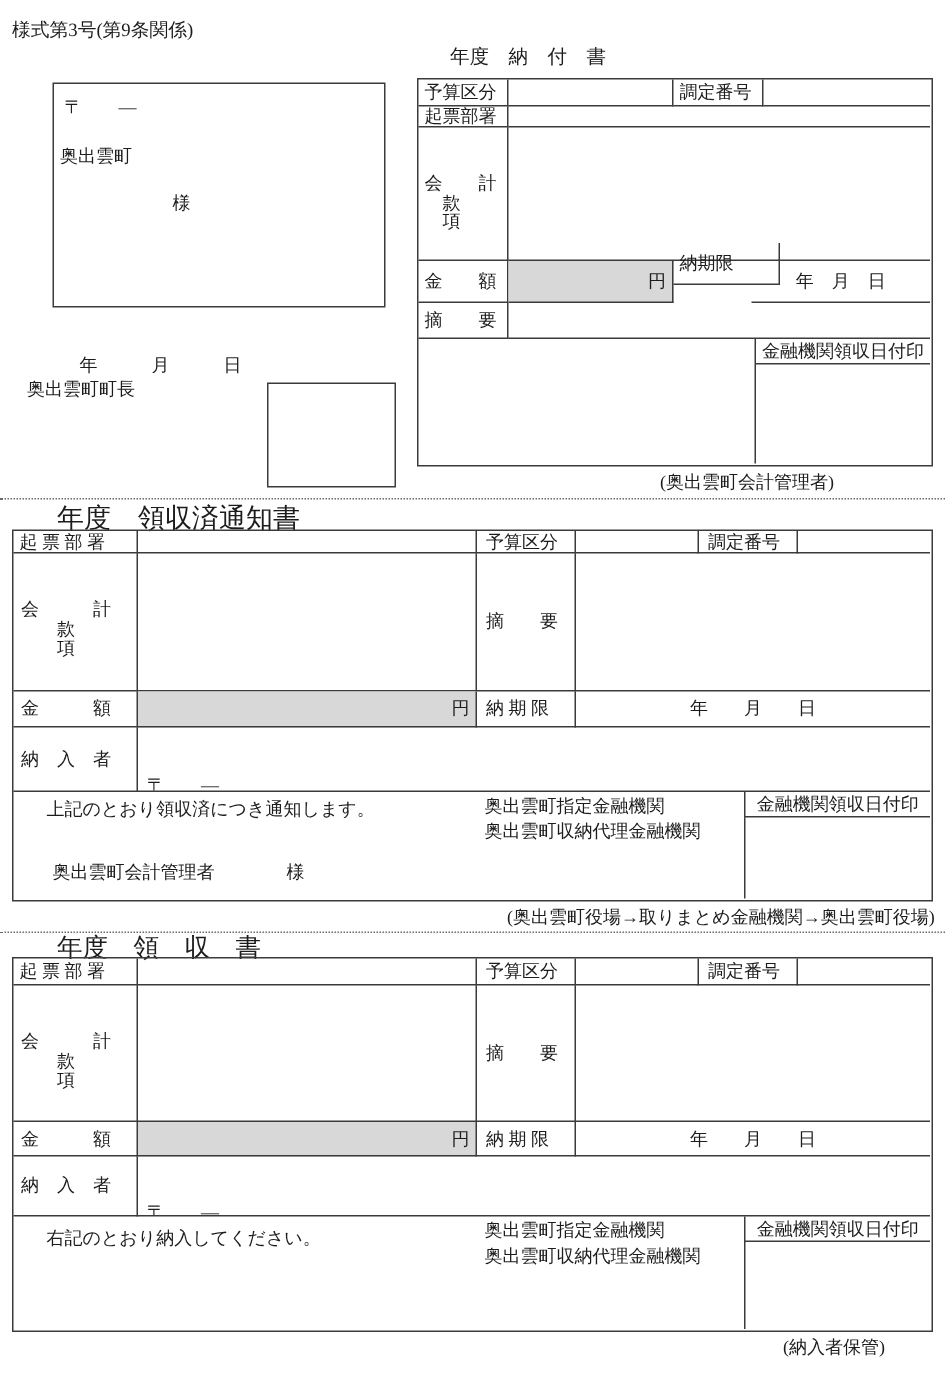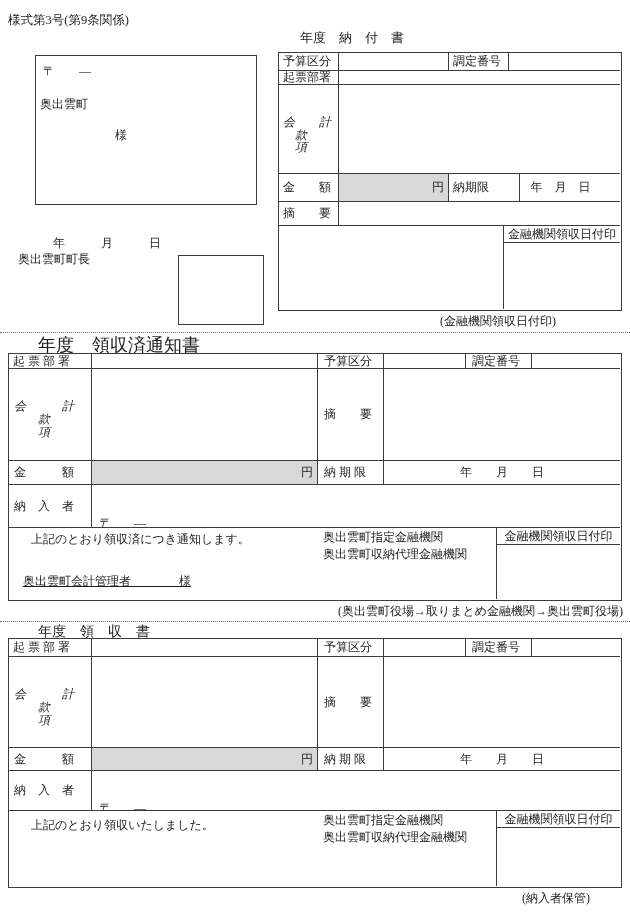--- a/index.html
+++ b/index.html
@@ -7,21 +7,21 @@
         font-family:"Liberation Serif","DejaVu Serif",serif;color:#1c1c1c;}
   .txt{position:absolute;white-space:pre;font-size:12px;line-height:14px;}
   .tbl{position:absolute;box-sizing:border-box;border:1.5px solid #3b3b3b;}
   .cell{position:absolute;box-sizing:border-box;font-size:12px;white-space:pre;
         display:flex;align-items:center;padding:0 4px;overflow:hidden;}
   .br{border-right:1px solid #3b3b3b;}
   .bb{border-bottom:1px solid #3b3b3b;}
   .bl{border-left:1px solid #3b3b3b;}
   .gray{background:#d8d8d8;justify-content:flex-end;}
   .ctr{justify-content:center;}
-  .lines{display:block;padding:1px 4px;font-style:italic;}
+  .lines{display:block;padding:1px 4px;}
   .lines div{white-space:pre;}
   .acct1 div{line-height:12.6px;font-size:12px;}
   .acct2 div{line-height:13px;font-size:12px;}
   .post div{line-height:13px;font-size:12px;}
   .box{position:absolute;box-sizing:border-box;border:1px solid #3b3b3b;}
   .dash{position:absolute;left:0;width:630px;border-top:1px dotted #6a6a6a;height:0;}
   .rt{text-align:left;}
 </style>
 </head>
 <body>
@@ -52,31 +52,31 @@
 
     <div class="cell br bb lines acct1" style="left:0;top:32px;width:60px;height:89px;">
       <div>会　　計</div><div>　款</div><div>　項</div>
       
       
     </div>
     <div class="cell bb" style="left:60px;top:32px;width:281px;height:89px;"></div>
 
     <div class="cell br bb" style="left:0;top:121px;width:60px;height:28px;">金　　額</div>
     <div class="cell br bb gray" style="left:60px;top:121px;width:110px;height:28px;">円</div>
-    <div class="cell br bb" style="left:170px;top:121px;width:71px;height:28px;">納期限</div>
+    <div class="cell br bb" style="left:170px;top:109px;width:71px;height:28px;">納期限</div>
     <div class="cell bb ctr" style="left:222px;top:121px;width:119px;height:28px;">年　月　日</div>
 
     <div class="cell br bb" style="left:0;top:149px;width:60px;height:24px;">摘　　要</div>
     <div class="cell bb" style="left:60px;top:149px;width:281px;height:24px;"></div>
 
     <div class="cell br" style="left:60px;top:173px;width:165px;height:83px;"></div>
     <div class="cell bb ctr" style="left:225px;top:173px;width:116px;height:17px;padding:0 2px;">金融機関領収日付印</div>
     <div class="cell" style="left:225px;top:190px;width:116px;height:66px;"></div>
   </div>
-  <div class="txt" style="left:440px;top:314px;width:182px;">(金融機関領収日付印)</div>
+  <div class="txt" style="left:440px;top:314px;width:182px;">(奥出雲町会計管理者)</div>
 
   <div class="dash" style="top:332px;"></div>
 
   <div class="txt" style="left:38px;top:338px;font-size:18px;">年度　領収済通知書</div>
 
   <div class="tbl" style="left:8px;top:353px;width:614px;height:248px;">
     <div class="cell br bb" style="left:0;top:0;width:83px;height:15px;">起 票 部 署</div>
     <div class="cell br bb" style="left:83px;top:0;width:226px;height:15px;"></div>
     <div class="cell br bb" style="left:309px;top:0;width:66px;height:15px;padding:0 6px;">予算区分</div>
     <div class="cell br bb" style="left:375px;top:0;width:82px;height:15px;"></div>
@@ -96,31 +96,31 @@
     <div class="cell br bb gray" style="left:83px;top:107px;width:226px;height:24px;">円</div>
     <div class="cell br bb" style="left:309px;top:107px;width:66px;height:24px;padding:0 6px;">納 期 限</div>
     <div class="cell bb ctr" style="left:375px;top:107px;width:236px;height:24px;">年　　月　　日</div>
 
     <div class="cell br bb" style="left:0;top:131px;width:83px;height:43px;padding-left:5px;">納　入　者</div>
     <div class="cell bb lines post" style="left:83px;top:131px;width:528px;height:43px;padding:2px 6px;">
       <div>〒　　―</div>
     </div>
 
     <div class="txt" style="left:22px;top:178px;">上記のとおり領収済につき通知します。</div>
-    <div class="txt" style="left:14px;top:220px;text-decoration:underline;">奥出雲町会計管理者　　　　様</div>
+    <div class="txt" style="left:26px;top:220px;">奥出雲町会計管理者　　　　様</div>
     <div class="txt" style="left:314px;top:176px;">奥出雲町指定金融機関</div>
     <div class="txt" style="left:314px;top:193px;">奥出雲町収納代理金融機関</div>
     <div class="cell bl bb ctr" style="left:487px;top:174px;width:124px;height:17px;padding:0 2px;">金融機関領収日付印</div>
     <div class="cell bl" style="left:487px;top:191px;width:124px;height:54px;"></div>
   </div>
   <div class="txt" style="left:338px;top:604px;width:284px;">(奥出雲町役場→取りまとめ金融機関→奥出雲町役場)</div>
 
   <div class="dash" style="top:621px;"></div>
 
-  <div class="txt" style="left:38px;top:625px;font-size:14px;">年度　領　収　書</div>
+  <div class="txt" style="left:38px;top:625px;font-size:17px;">年度　領　収　書</div>
 
   <div class="tbl" style="left:8px;top:638px;width:614px;height:250px;">
     <div class="cell br bb" style="left:0;top:0;width:83px;height:18px;">起 票 部 署</div>
     <div class="cell br bb" style="left:83px;top:0;width:226px;height:18px;"></div>
     <div class="cell br bb" style="left:309px;top:0;width:66px;height:18px;padding:0 6px;">予算区分</div>
     <div class="cell br bb" style="left:375px;top:0;width:82px;height:18px;"></div>
     <div class="cell br bb" style="left:457px;top:0;width:66px;height:18px;padding:0 6px;">調定番号</div>
     <div class="cell bb" style="left:523px;top:0;width:88px;height:18px;"></div>
 
     <div class="cell br bb lines acct2" style="left:0;top:18px;width:83px;height:91px;padding-left:5px;">
@@ -135,21 +135,21 @@
     <div class="cell br bb" style="left:0;top:109px;width:83px;height:23px;padding-left:5px;">金　　　額</div>
     <div class="cell br bb gray" style="left:83px;top:109px;width:226px;height:23px;">円</div>
     <div class="cell br bb" style="left:309px;top:109px;width:66px;height:23px;padding:0 6px;">納 期 限</div>
     <div class="cell bb ctr" style="left:375px;top:109px;width:236px;height:23px;">年　　月　　日</div>
 
     <div class="cell br bb" style="left:0;top:132px;width:83px;height:40px;padding-left:5px;">納　入　者</div>
     <div class="cell bb lines post" style="left:83px;top:132px;width:528px;height:40px;padding:1px 6px;">
       <div>〒　　―</div>
     </div>
 
-    <div class="txt" style="left:22px;top:179px;">上記のとおり領収いたしました。</div>
+    <div class="txt" style="left:22px;top:179px;">右記のとおり納入してください。</div>
     <div class="txt" style="left:314px;top:174px;">奥出雲町指定金融機関</div>
     <div class="txt" style="left:314px;top:191px;">奥出雲町収納代理金融機関</div>
     <div class="cell bl bb ctr" style="left:487px;top:172px;width:124px;height:17px;padding:0 2px;">金融機関領収日付印</div>
     <div class="cell bl" style="left:487px;top:189px;width:124px;height:58px;"></div>
   </div>
   <div class="txt rt" style="left:522px;top:891px;width:100px;">(納入者保管)</div>
 
 </div>
 
 </body></html>

